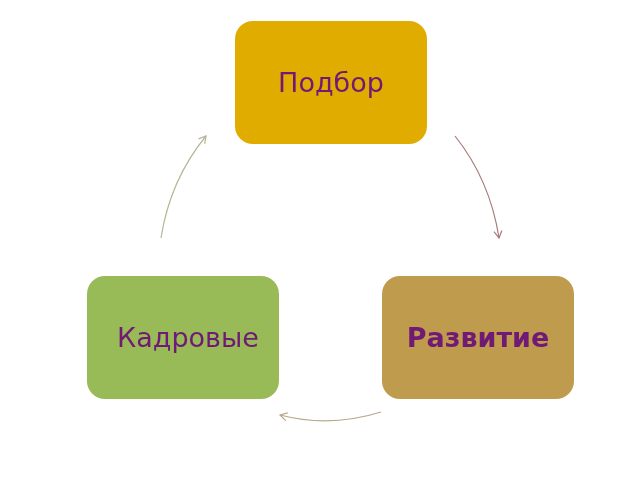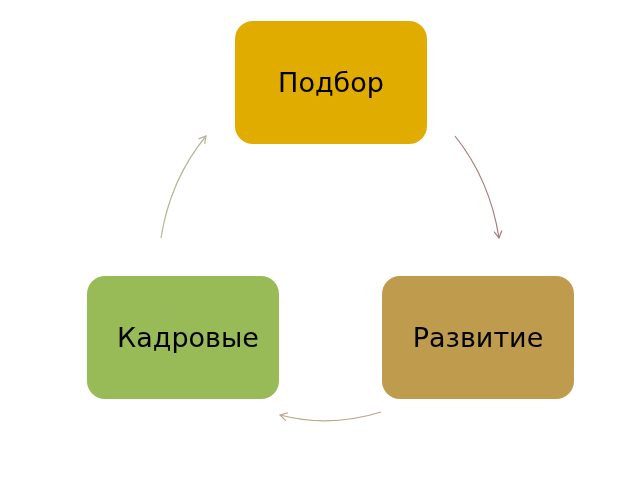--- a/index.html
+++ b/index.html
@@ -12,29 +12,29 @@
     }
     .node {
       position: absolute;
       width: 192px;
       height: 123px;
       border-radius: 18px;
       display: flex;
       align-items: center;
       justify-content: center;
       text-align: center;
-      color: #000000;
+      color: #701a75;
       font-size: 27px;
       line-height: 33px;
       box-sizing: border-box;
       padding: 0 8px;
     }
     .node span { display: block; }
     #node-top   { left: 235px; top: 21px; }
-    #node-right { left: 382px; top: 276px; }
+    #node-right { left: 382px; top: 276px; font-weight: bold; }
     #node-left  { left: 87px;  top: 276px; padding-left: 18px; }
     svg.arrows { position: absolute; left: 0; top: 0; }
   </style>
 </head>
 <body>
 
 <svg class="arrows" width="640" height="480">
   <defs>
     <marker id="ah1" markerWidth="10" markerHeight="10" refX="8" refY="5" orient="auto" markerUnits="userSpaceOnUse">
       <path d="M1,1 L8,5 L1,9" fill="none" stroke="#a97a7a" stroke-width="1.2"></path>

